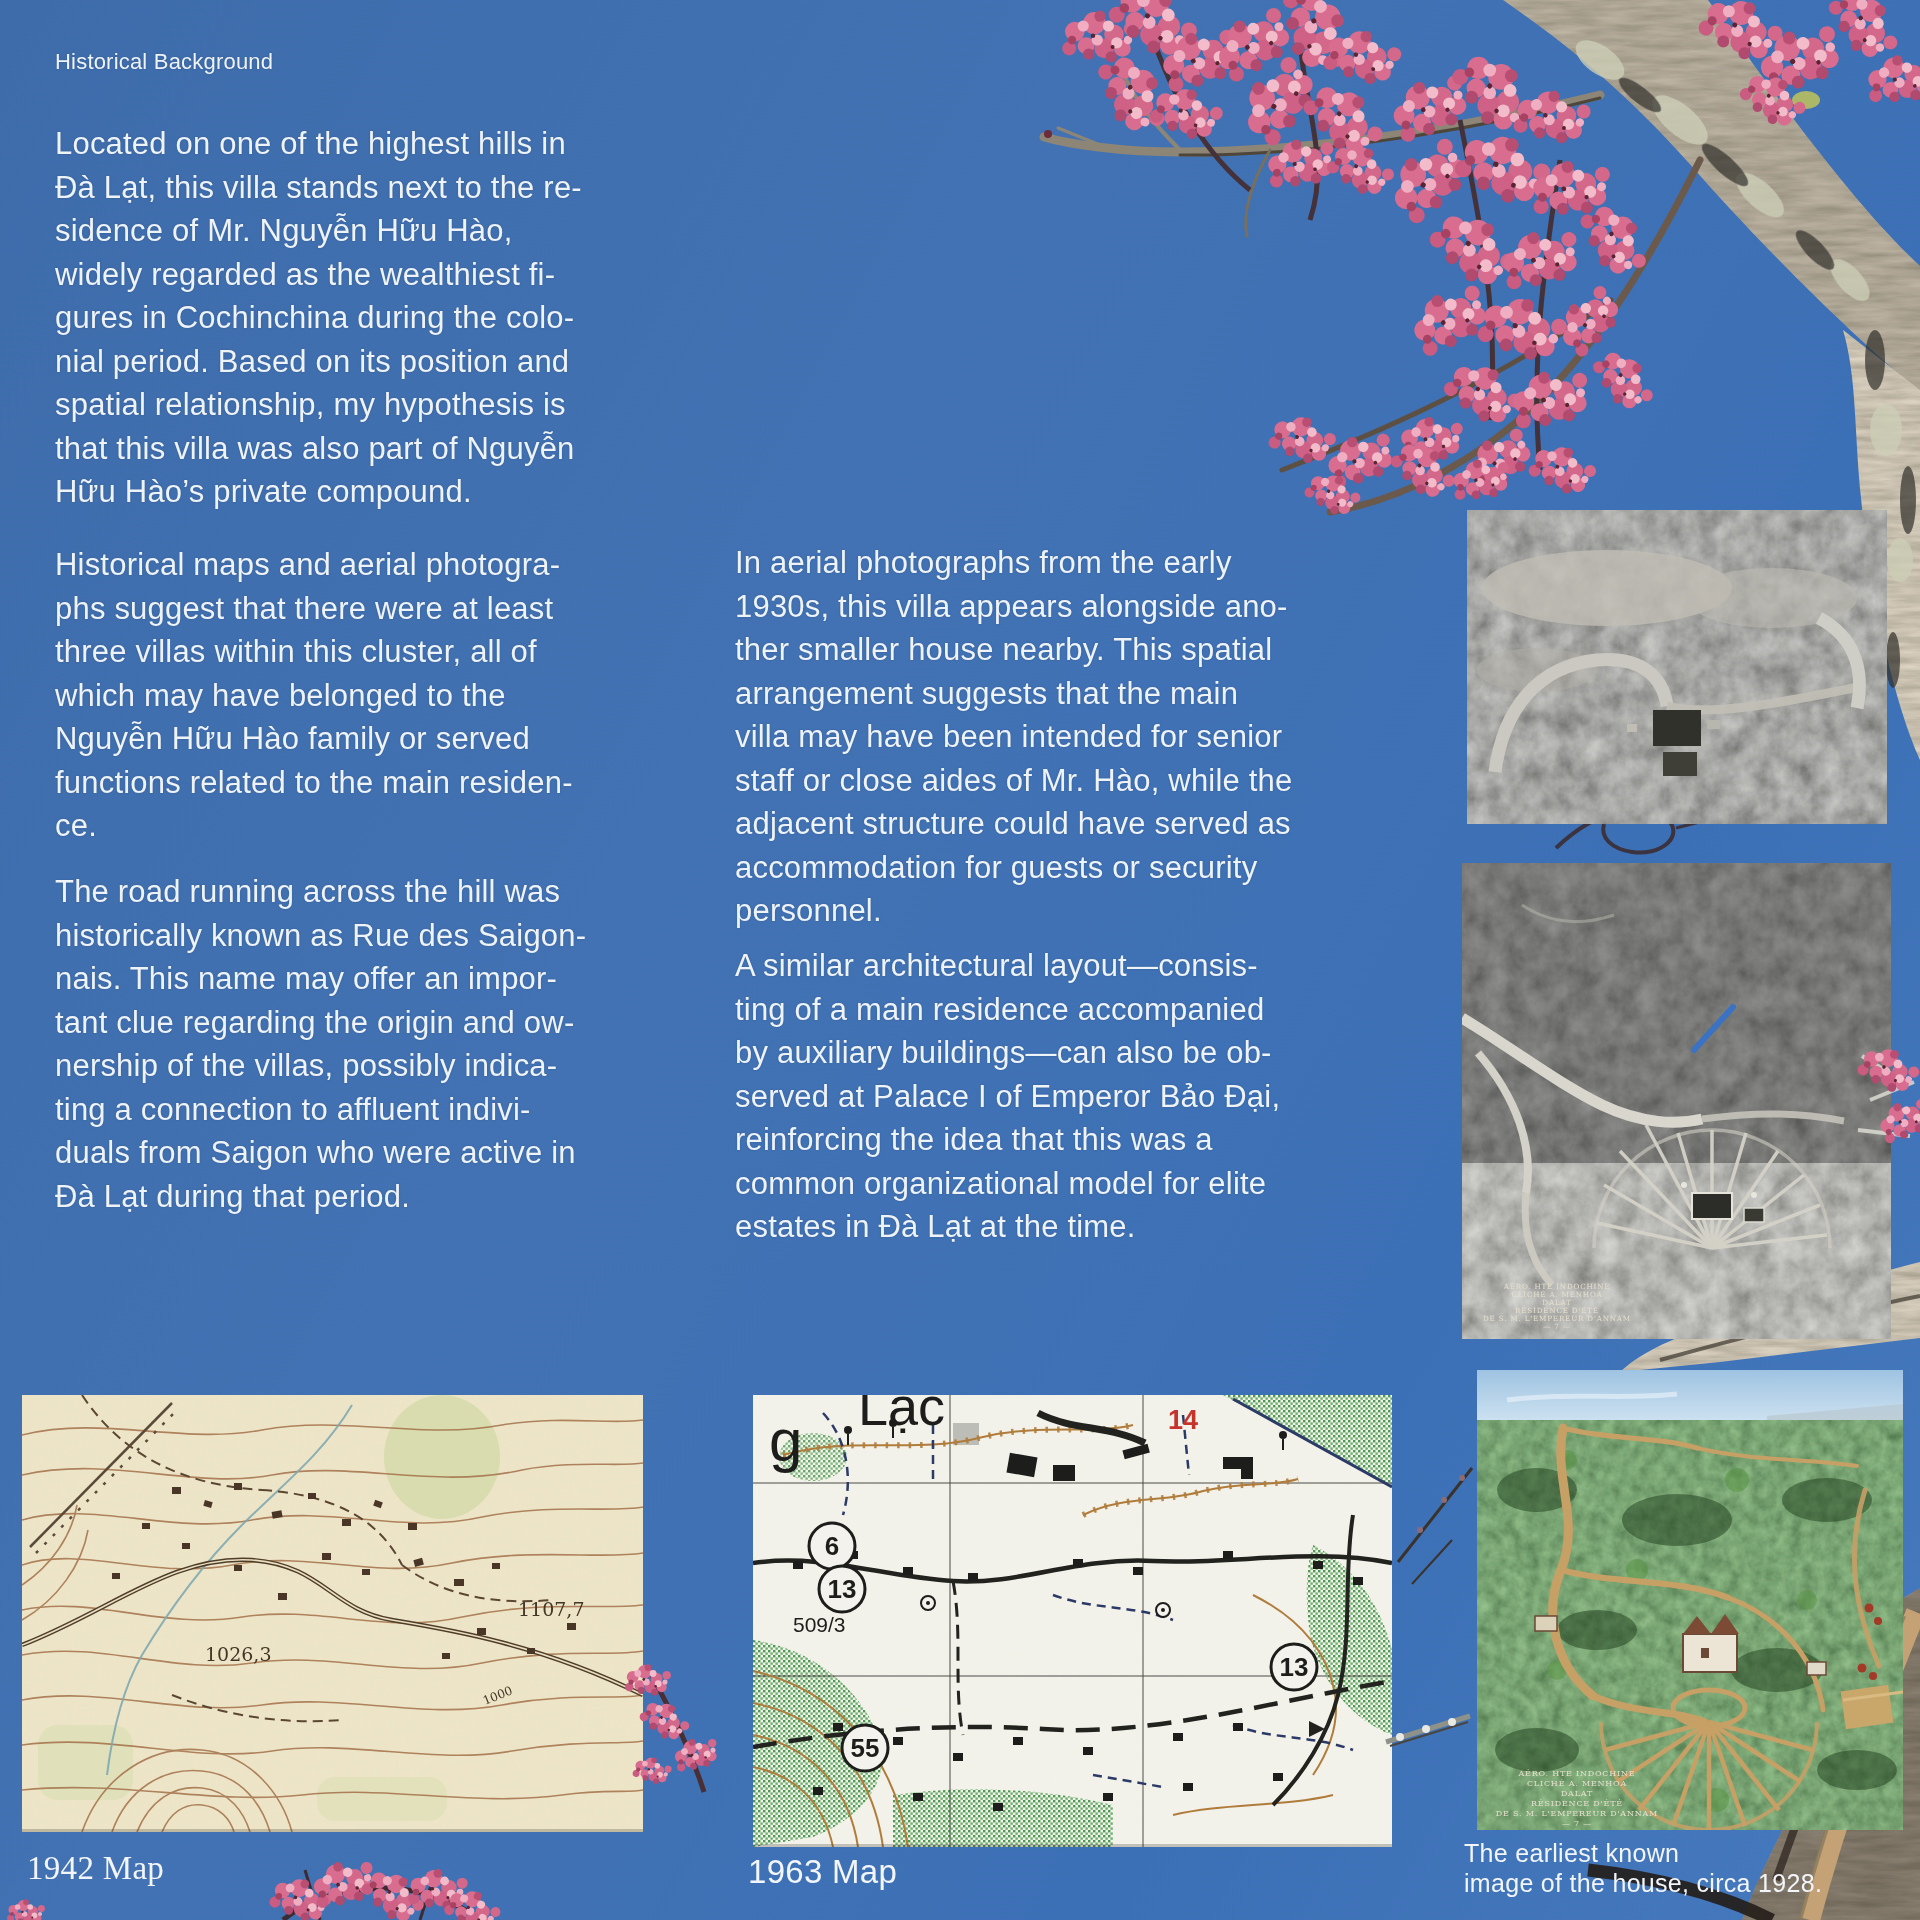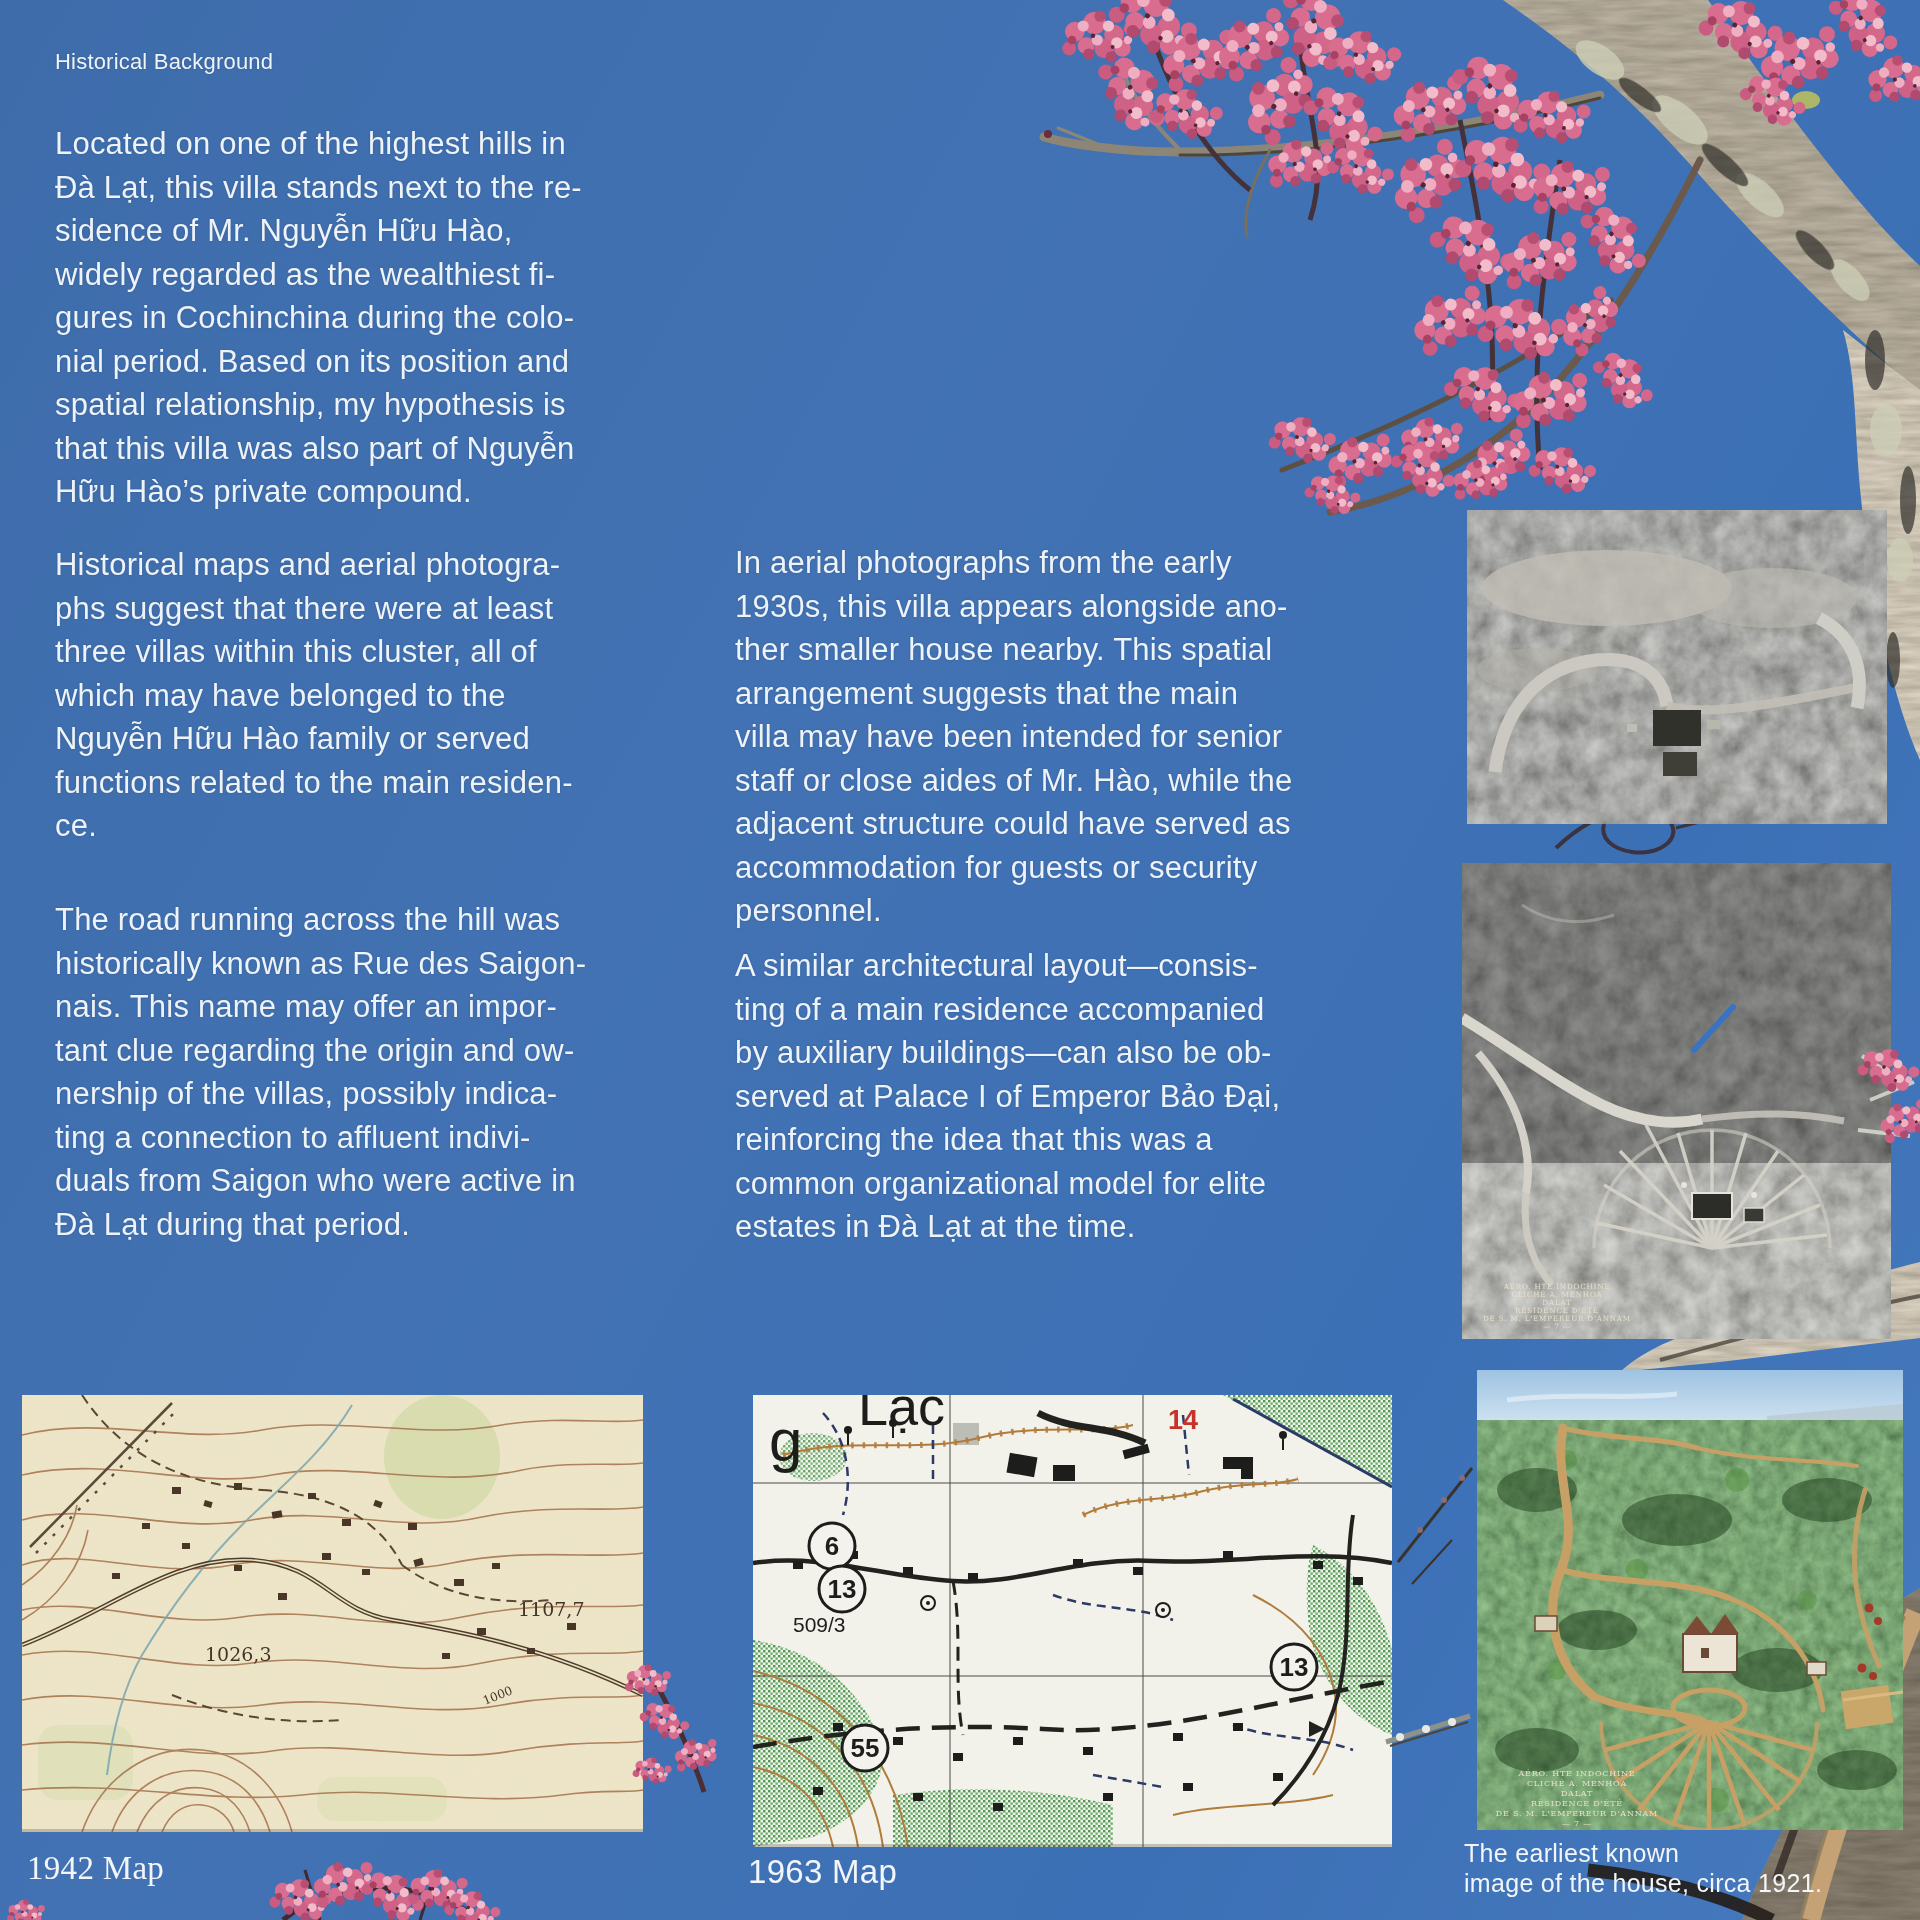--- a/index.html
+++ b/index.html
@@ -579,21 +579,21 @@
 spatial relationship, my hypothesis is
 that this villa was also part of Nguyễn
 Hữu Hào’s private compound.</div>
 <div class="txt" style="left:55px;top:543px;width:640px;">Historical maps and aerial photogra-
 phs suggest that there were at least
 three villas within this cluster, all of
 which may have belonged to the
 Nguyễn Hữu Hào family or served
 functions related to the main residen-
 ce.</div>
-<div class="txt" style="left:55px;top:870px;width:640px;margin-top:28px;">The road running across the hill was
+<div class="txt" style="left:55px;top:870px;width:640px;">The road running across the hill was
 historically known as Rue des Saigon-
 nais. This name may offer an impor-
 tant clue regarding the origin and ow-
 nership of the villas, possibly indica-
 ting a connection to affluent indivi-
 duals from Saigon who were active in
 Đà Lạt during that period.</div>
 
 <div class="txt" style="left:735px;top:541px;width:560px;">In aerial photographs from the early
 1930s, this villa appears alongside ano-
@@ -608,15 +608,15 @@
 ting of a main residence accompanied
 by auxiliary buildings—can also be ob-
 served at Palace I of Emperor Bảo Đại,
 reinforcing the idea that this was a
 common organizational model for elite
 estates in Đà Lạt at the time.</div>
 
 <div class="cap" style="left:27px;top:1850px;font-family:Liberation Serif, serif;">1942 Map</div>
 <div class="cap" style="left:748px;top:1853px;">1963 Map</div>
 <div class="cap cap-small" style="left:1464px;top:1838px;width:420px;">The earliest known
-image of the house, circa 1921.</div>
+image of the house, circa 1928.</div>
 
 </div>
 
 </body></html>

